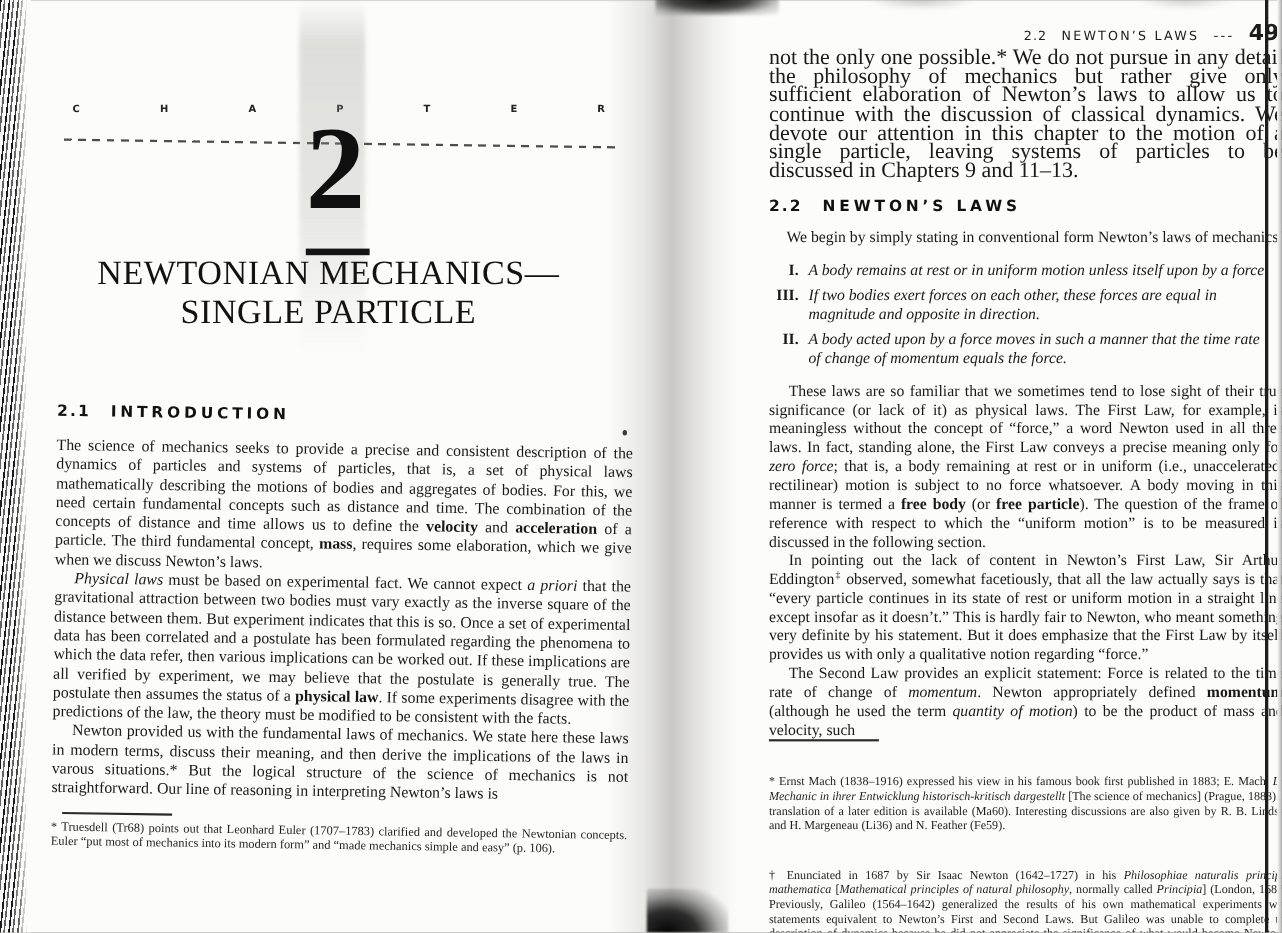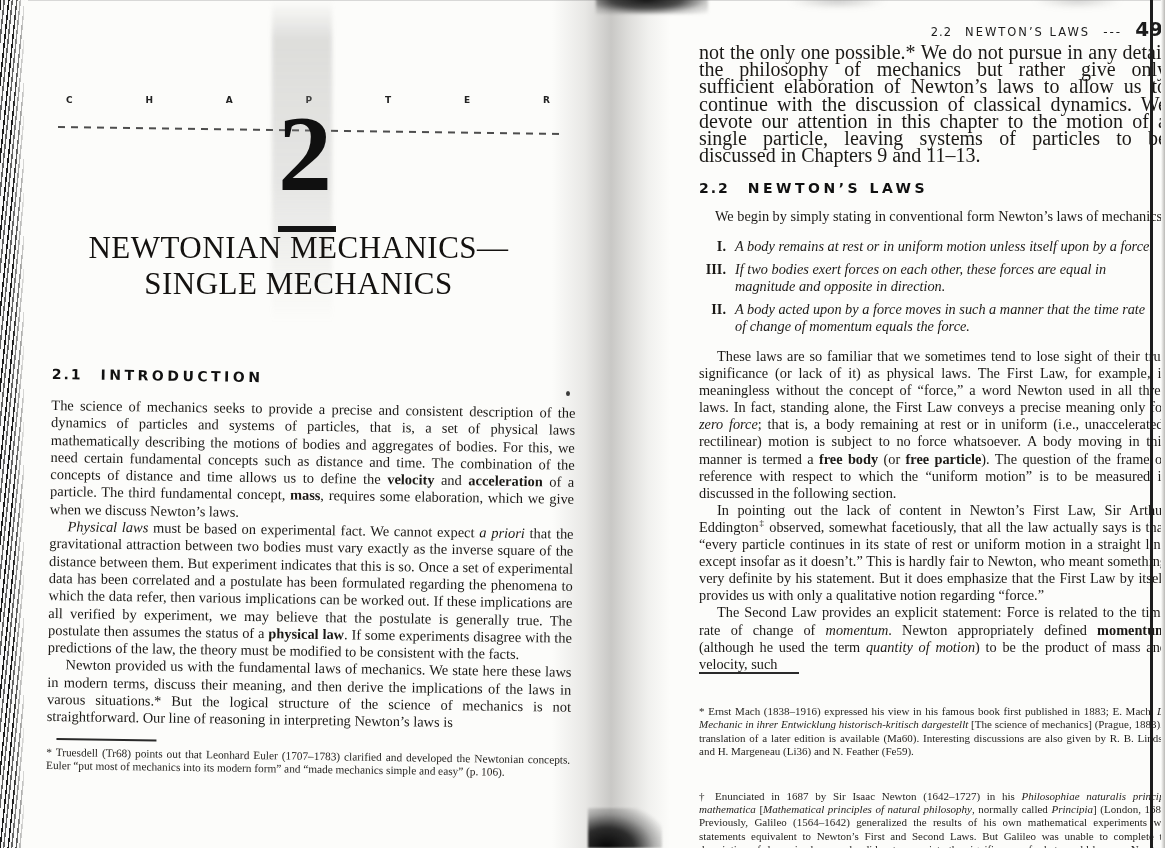--- a/index.html
+++ b/index.html
@@ -99,21 +99,21 @@
       <span>R</span>
     </div>
 
     <div class="dash-line"></div>
     <div class="num-band"></div>
     <div class="chapter-num">2</div>
     <div class="chapter-num-underline"></div>
 
     <div class="lp-title">
       <div>NEWTONIAN MECHANICS—</div>
-      <div>SINGLE MECHANICS</div>
+      <div>SINGLE PARTICLE</div>
     </div>
 
     <div class="lp-rot">
       <div class="sec-head">
         <span class="sec-num">2.1</span><span class="sec-title">INTRODUCTION</span>
       </div>
       <div class="lp-body">
         <p>The science of mechanics seeks to provide a precise and consistent description of the dynamics of particles and systems of particles, that is, a set of physical laws mathematically describing the motions of bodies and aggregates of bodies. For this, we need certain fundamental concepts such as distance and time. The combination of the concepts of distance and time allows us to define the <b>velocity</b> and <b>acceleration</b> of a particle. The third fundamental concept, <b>mass</b>, requires some elaboration, which we give when we discuss Newton’s laws.</p>
         <p class="ind"><i>Physical laws</i> must be based on experimental fact. We cannot expect <i>a priori</i> that the gravitational attraction between two bodies must vary exactly as the inverse square of the distance between them. But experiment indicates that this is so. Once a set of experimental data has been correlated and a postulate has been formulated regarding the phenomena to which the data refer, then various implications can be worked out. If these implications are all verified by experiment, we may believe that the postulate is generally true. The postulate then assumes the status of a <b>physical law</b>. If some experiments disagree with the predictions of the law, the theory must be modified to be consistent with the facts.</p>
         <p class="ind">Newton provided us with the fundamental laws of mechanics. We state here these laws in modern terms, discuss their meaning, and then derive the implications of the laws in varous situations.* But the logical structure of the science of mechanics is not straightforward. Our line of reasoning in interpreting Newton’s laws is</p>

